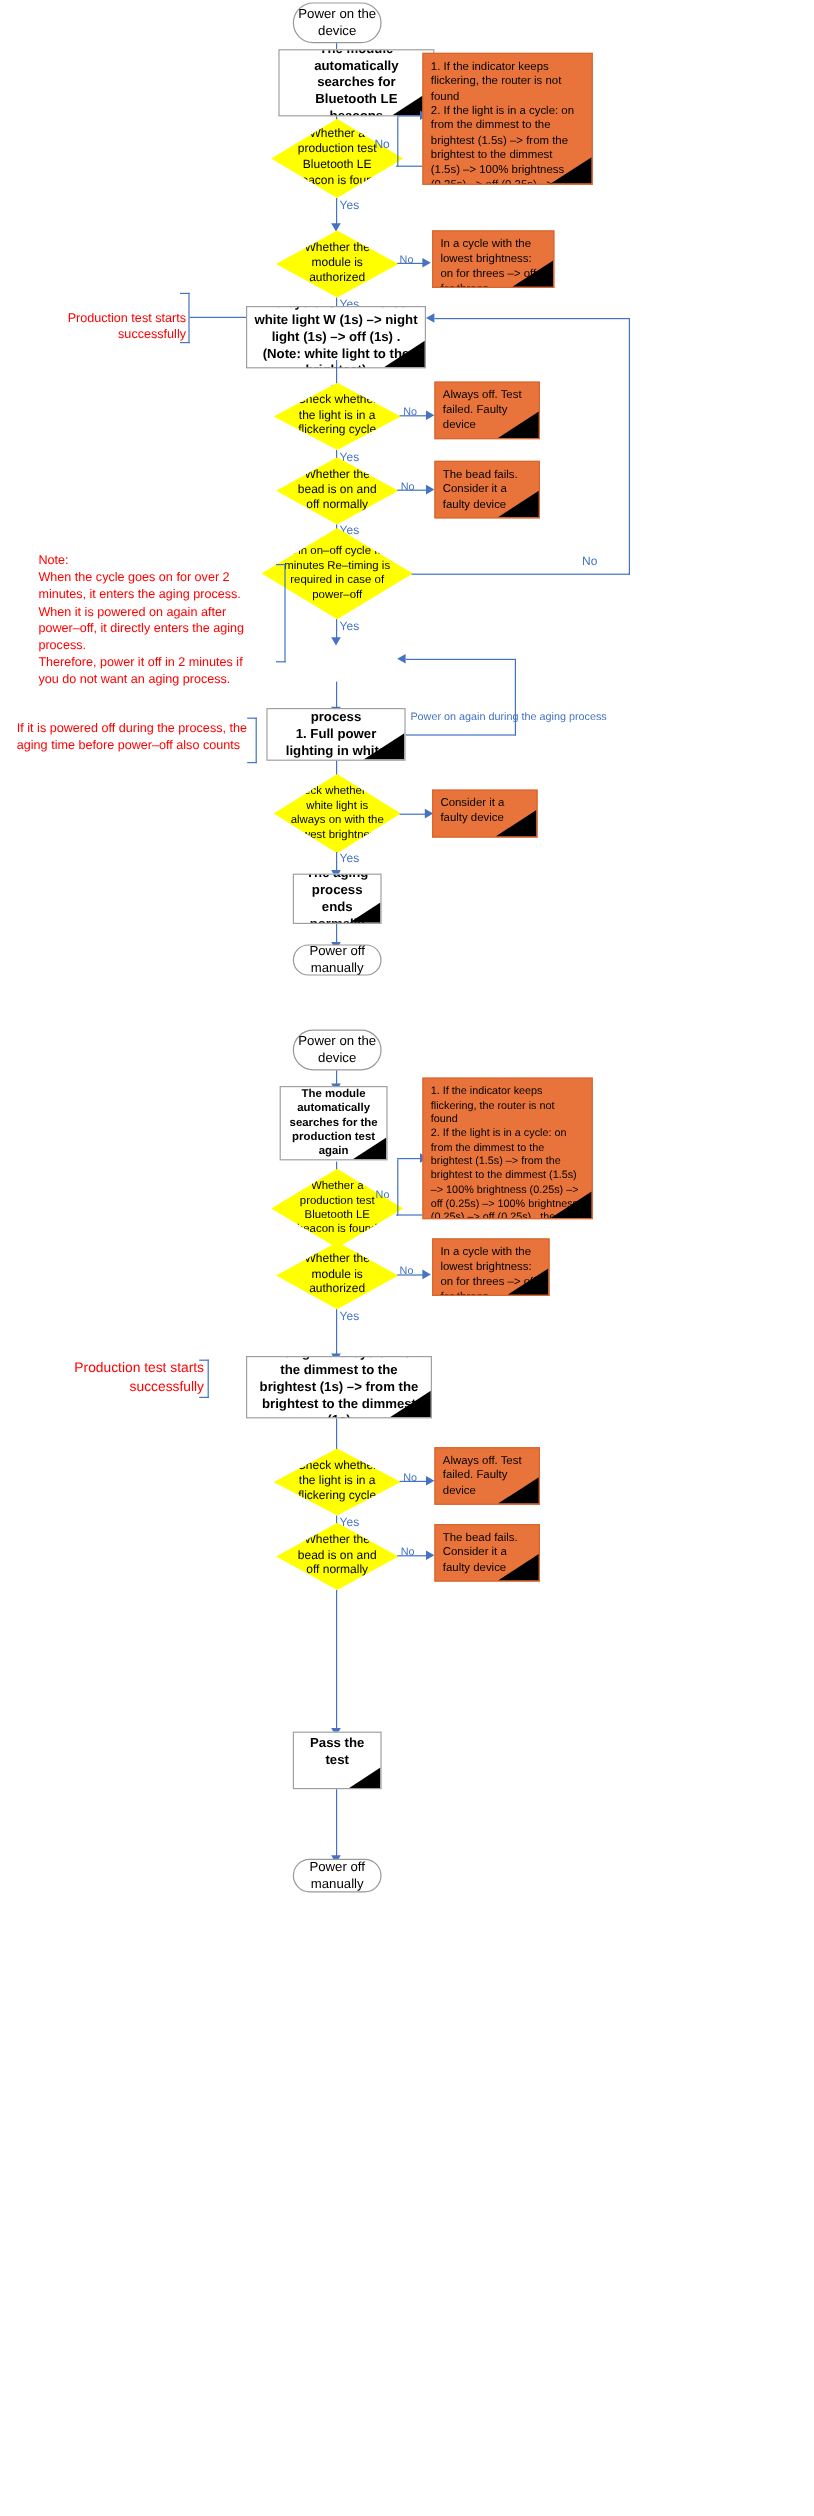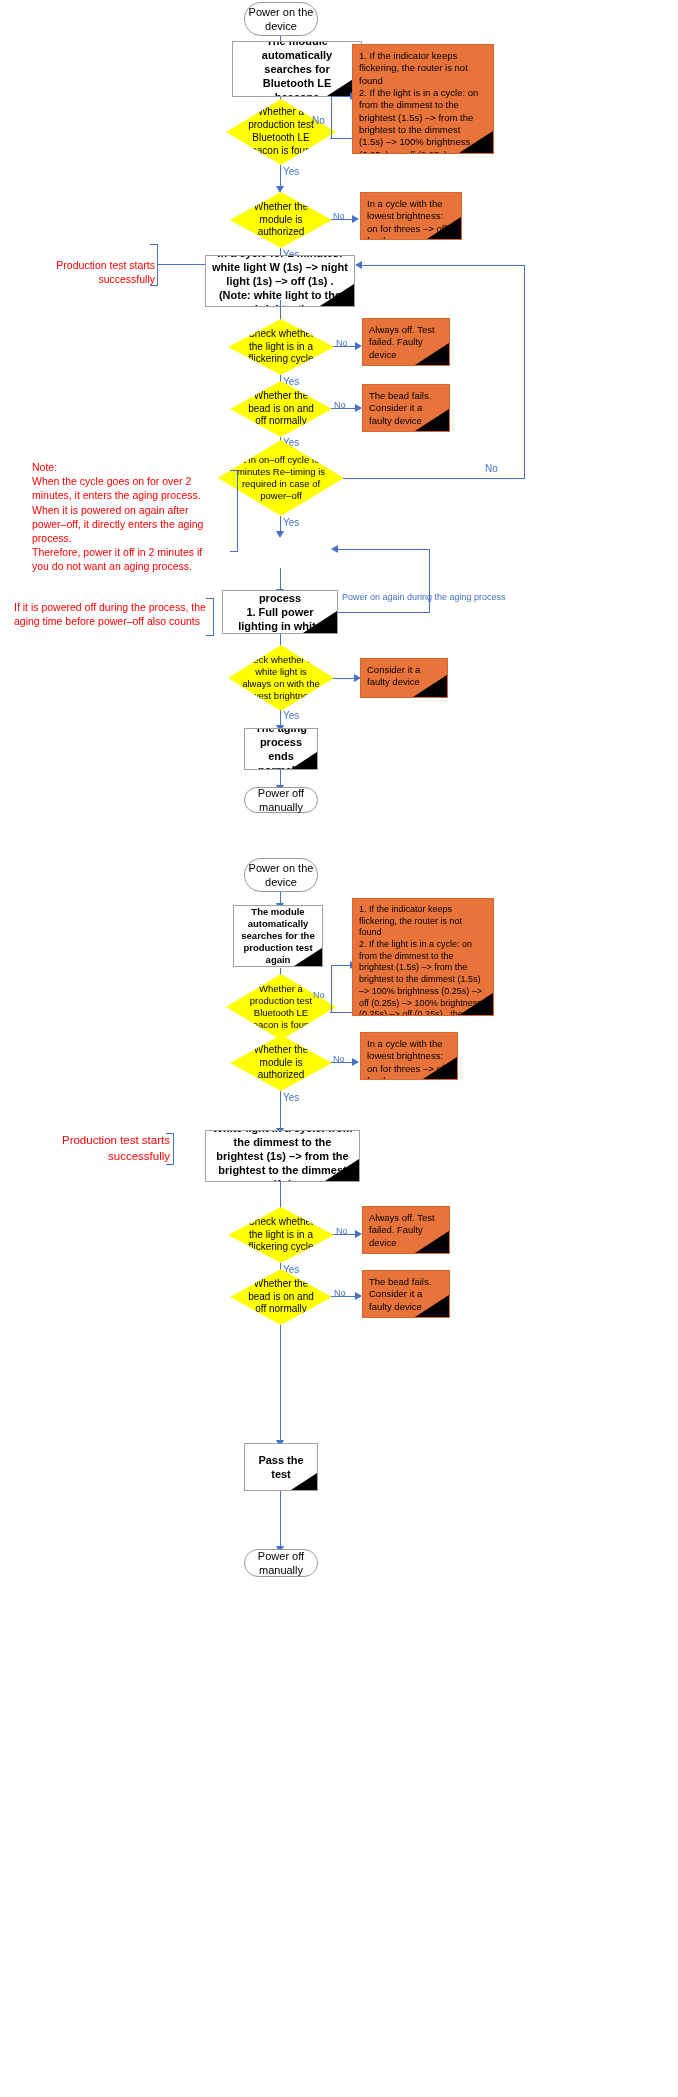--- a/index.html
+++ b/index.html
@@ -309,21 +309,21 @@
   <div class="elabel" style="left:334px;top:1288px;font-size:9px;">No</div>
 
   <div class="node note" style="left:362px;top:1270px;width:88px;height:48px;">
     <span class="txt">The bead fails. Consider it a faulty device</span>
     <span class="fold"></span>
   </div>
 
   <div class="ln lv" style="left:280px;top:1325px;height:118px;"></div>
   <div class="arrow-d" style="left:276px;top:1440px;"></div>
 
-  <div class="node process" style="left:244px;top:1443px;width:74px;height:48px;">
+  <div class="node process" style="left:244px;top:1443px;width:74px;height:48px;align-items:flex-end;">
     <span class="txt">Pass the test</span>
     <span class="fold" style="border-left-width:26px;border-bottom-width:17px;"></span>
   </div>
 
   <div class="ln lv" style="left:280px;top:1491px;height:58px;"></div>
   <div class="arrow-d" style="left:276px;top:1546px;"></div>
 
   <div class="node terminator" style="left:244px;top:1549px;width:74px;height:28px;">
     <span>Power off manually</span>
   </div>

